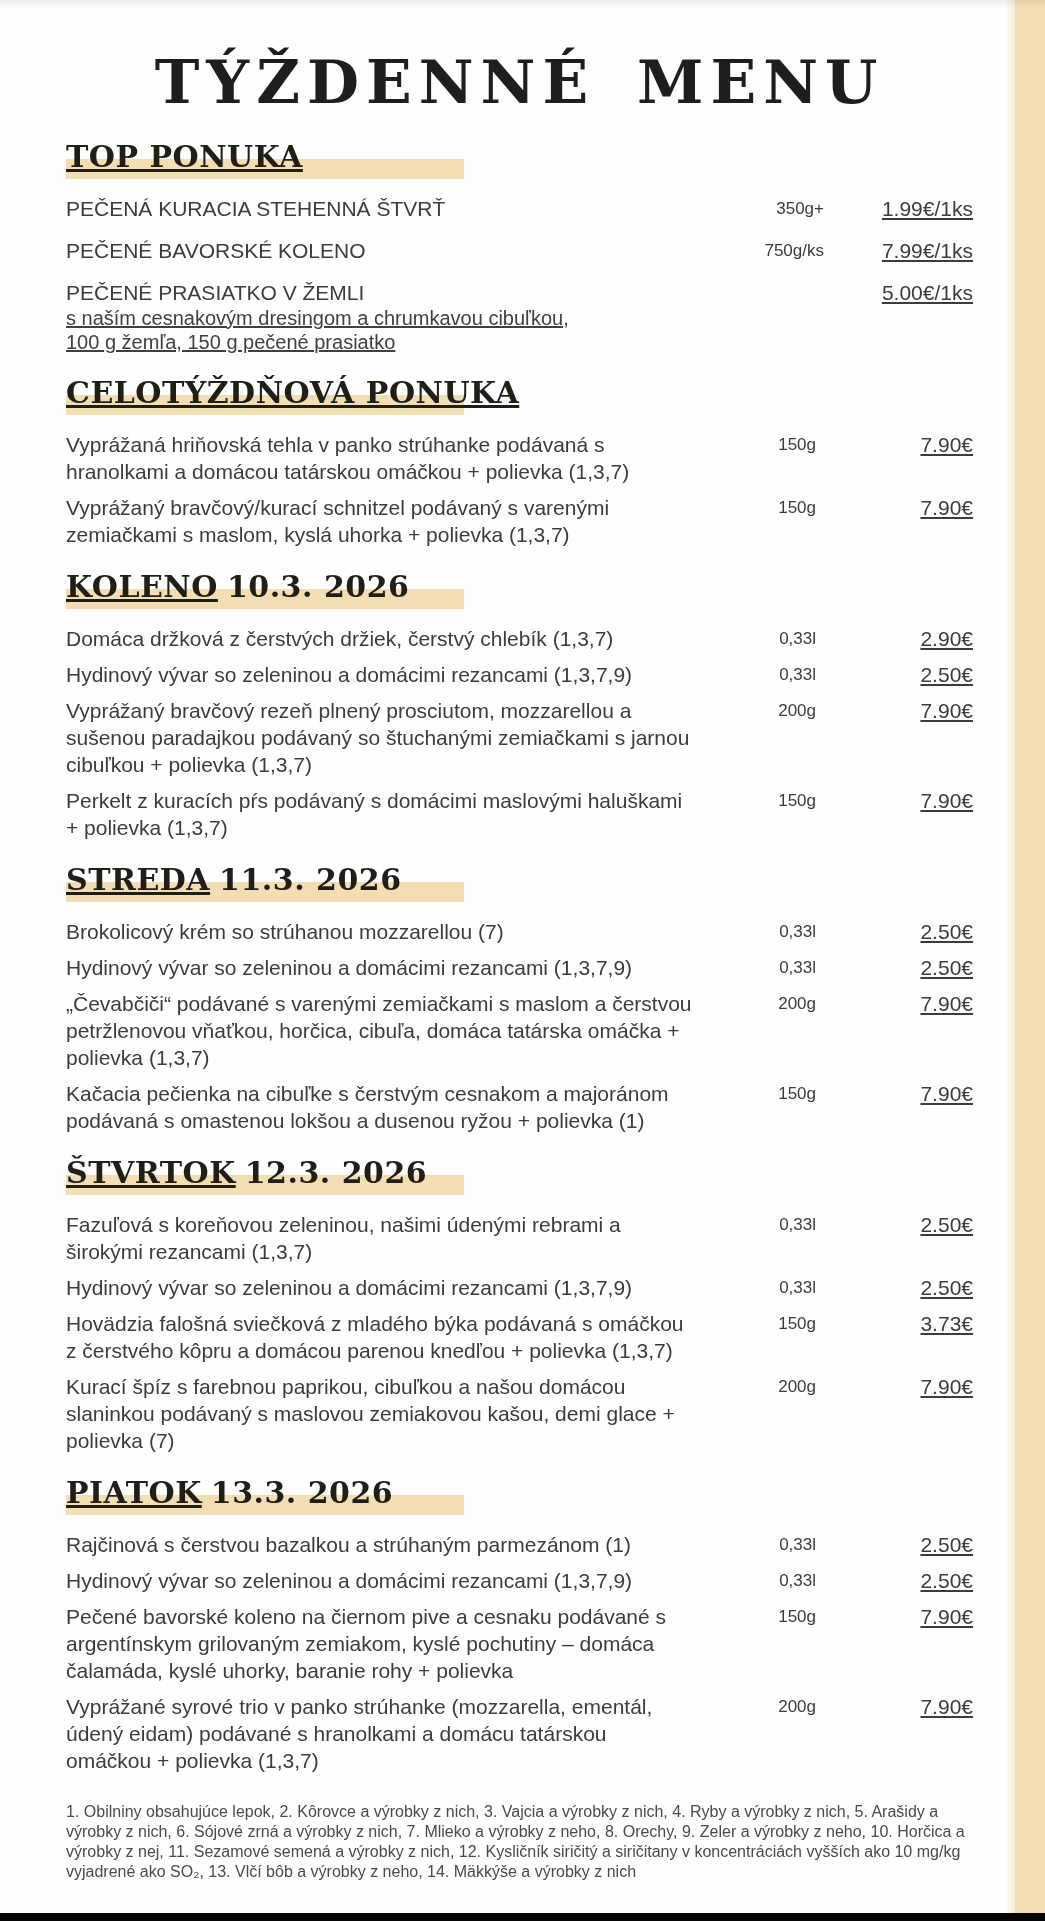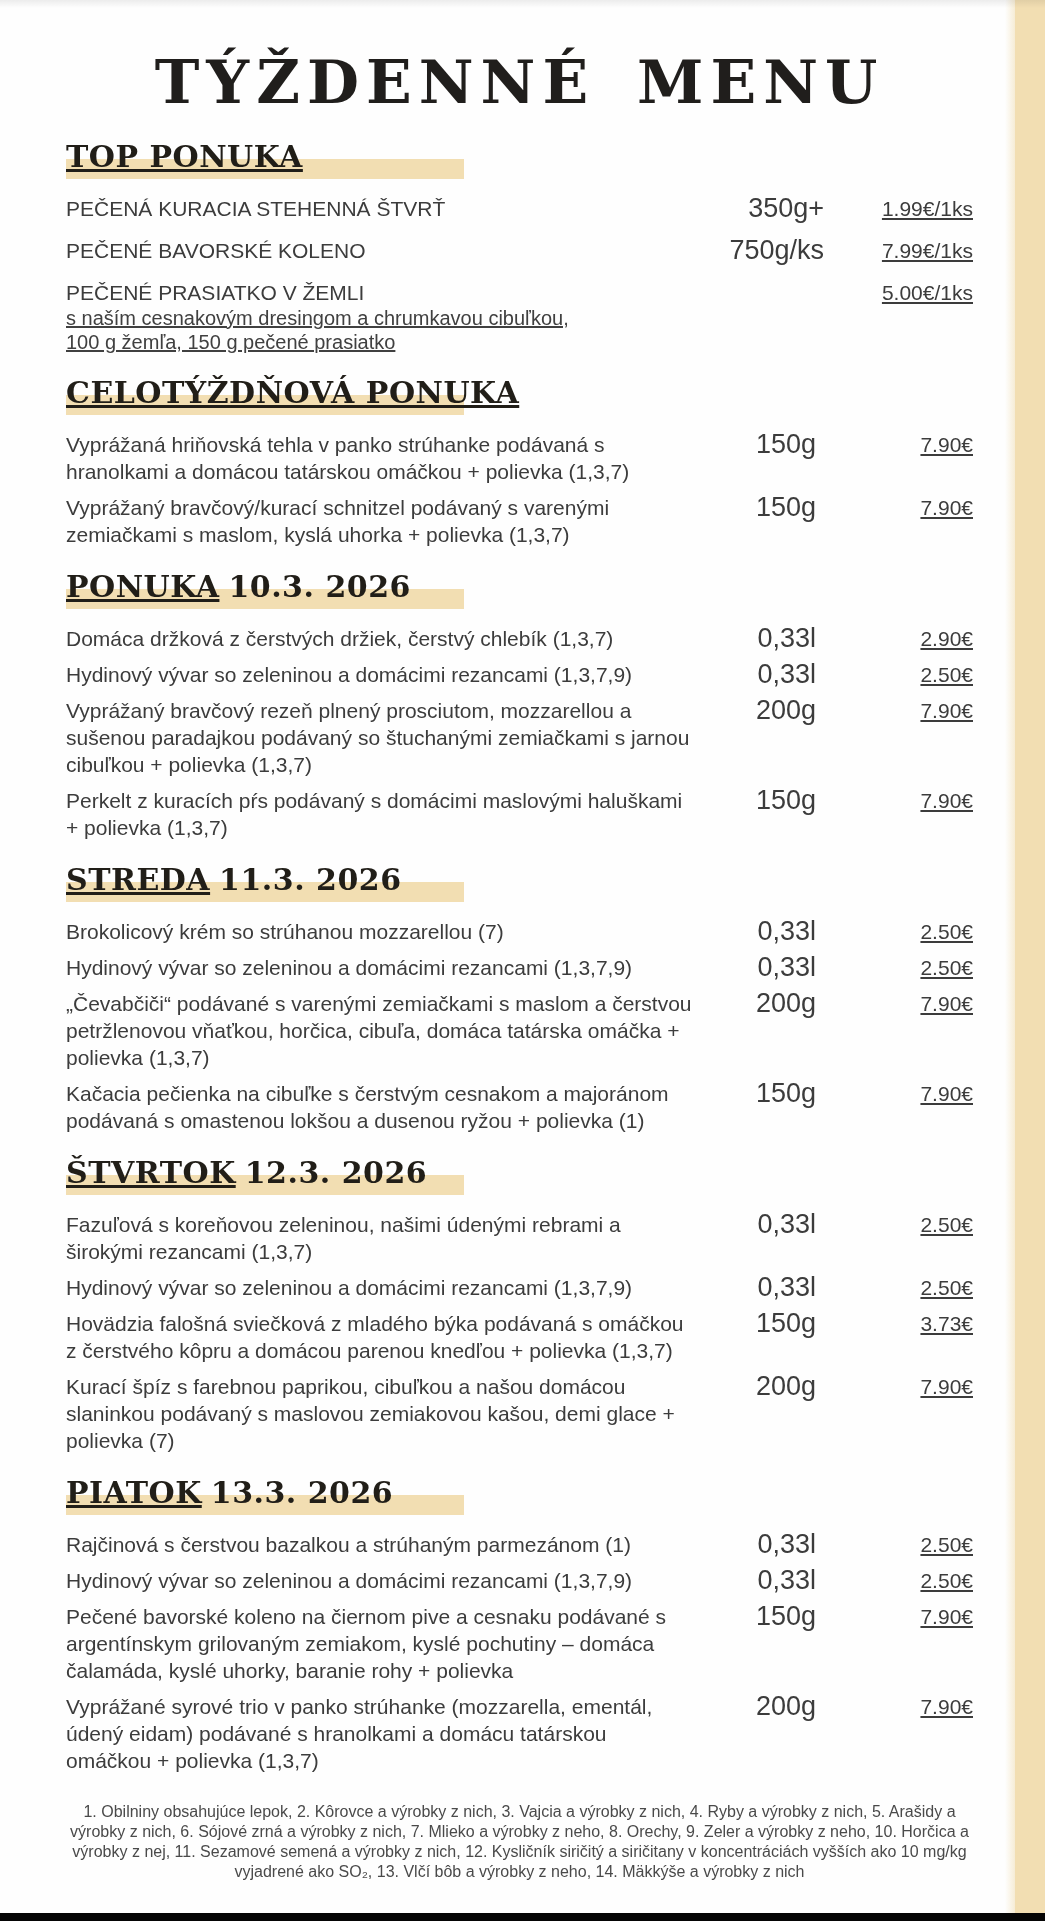--- a/index.html
+++ b/index.html
@@ -42,27 +42,27 @@
   .sec-title { font-size:30px;text-decoration:underline; }
   .sec-date  { font-size:30px; margin-left:9px; letter-spacing:0.5px; }
   .sec-bar {
     position:absolute; left:0; bottom:2px; width:398px; height:20px;
     background:#f2deb2; z-index:-1;
   }
 
   .row { display:flex; align-items:flex-start; margin-bottom:9px; color:#3c3c3c; }
   .row.roomy { margin-bottom:15px;gap:8px; }
   .name    { width:628px; font-size:21px; line-height:27px; }
-  .portion { width:122px; text-align:right; font-size:27px; line-height:27px; white-space:nowrap; }
+  .portion { width:122px; text-align:right; font-size:17px; line-height:27px; white-space:nowrap; }
   .price   { flex:1;  text-align:right; font-size:21px; line-height:27px; white-space:nowrap;text-decoration:underline; }
   .sub { font-size:20px; line-height:24px; color:#404040;text-decoration:underline; }
   .sub:first-of-type { margin-top:2px; }
 
   .footer {
-    margin-top:28px; text-align:center;
+    margin-top:28px; 
     font-size:16px; line-height:20px; color:#4a4a4a;
   }
 </style>
 </head>
 <body>
 
 <div class="page">
   <div class="top-fade"></div>
   <div class="accent-strip"></div>
   <div class="bottom-bar"></div>
@@ -110,21 +110,21 @@
       <div class="row">
         <div class="name">Vyprážaný bravčový/kurací schnitzel podávaný s varenými zemiačkami s maslom, kyslá uhorka + polievka (1,3,7)</div>
         <div class="portion">150g</div>
         <div class="price">7.90€</div>
       </div>
     </div>
 
     <div class="section">
       <div class="sec-header">
         <span class="sec-bar"></span>
-        <span class="sec-title">PONUKA</span><span class="sec-date">10.3. 2026</span>
+        <span class="sec-title">KOLENO</span><span class="sec-date">10.3. 2026</span>
       </div>
       <div class="row">
         <div class="name">Domáca držková z čerstvých držiek, čerstvý chlebík (1,3,7)</div>
         <div class="portion">0,33l</div>
         <div class="price">2.90€</div>
       </div>
       <div class="row">
         <div class="name">Hydinový vývar so zeleninou a domácimi rezancami (1,3,7,9)</div>
         <div class="portion">0,33l</div>
         <div class="price">2.50€</div>

